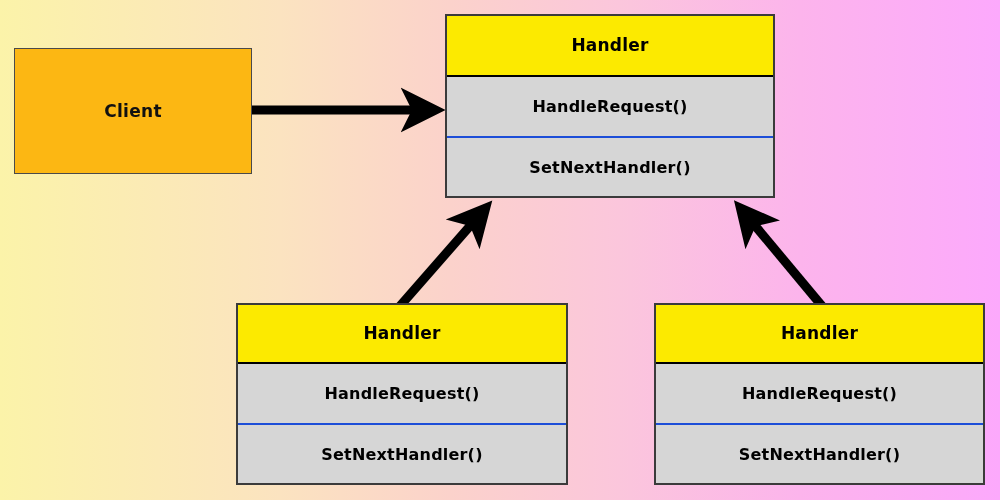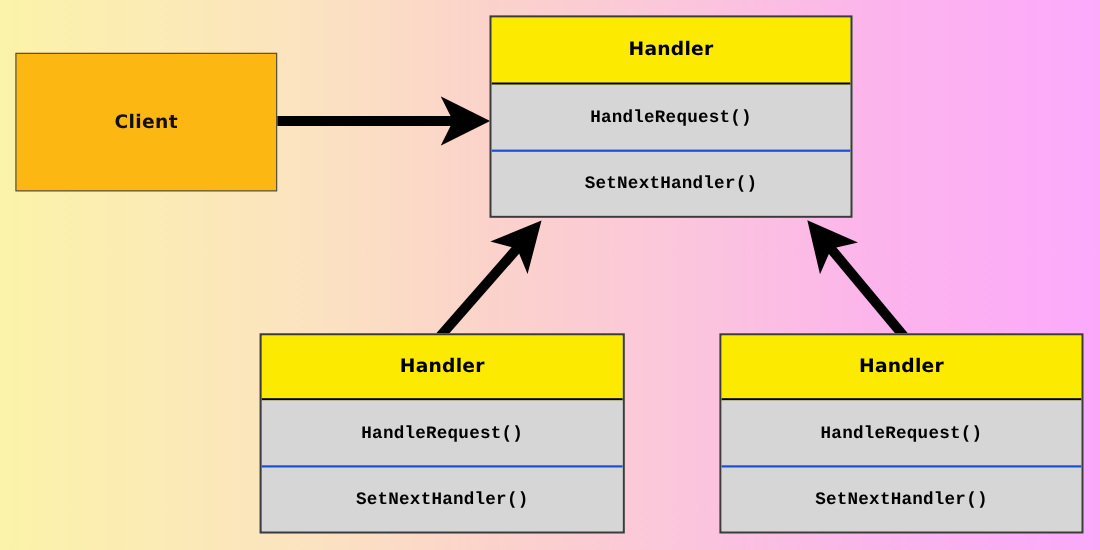--- a/index.html
+++ b/index.html
@@ -47,21 +47,20 @@
   .uml-row {
     background: #d6d6d6;
     color: #000;
     display: flex;
     align-items: center;
     justify-content: center;
     font-weight: bold;
     font-size: 16px;
     letter-spacing: 0.2px;
     box-sizing: border-box;
-    font-family: Liberation Mono, monospace;
   }
   .uml-row + .uml-row {
     border-top: 2px solid #1d4ed8;
   }
 
   
   #client-box {
     left: 14px;
     top: 48px;
     width: 238px;

